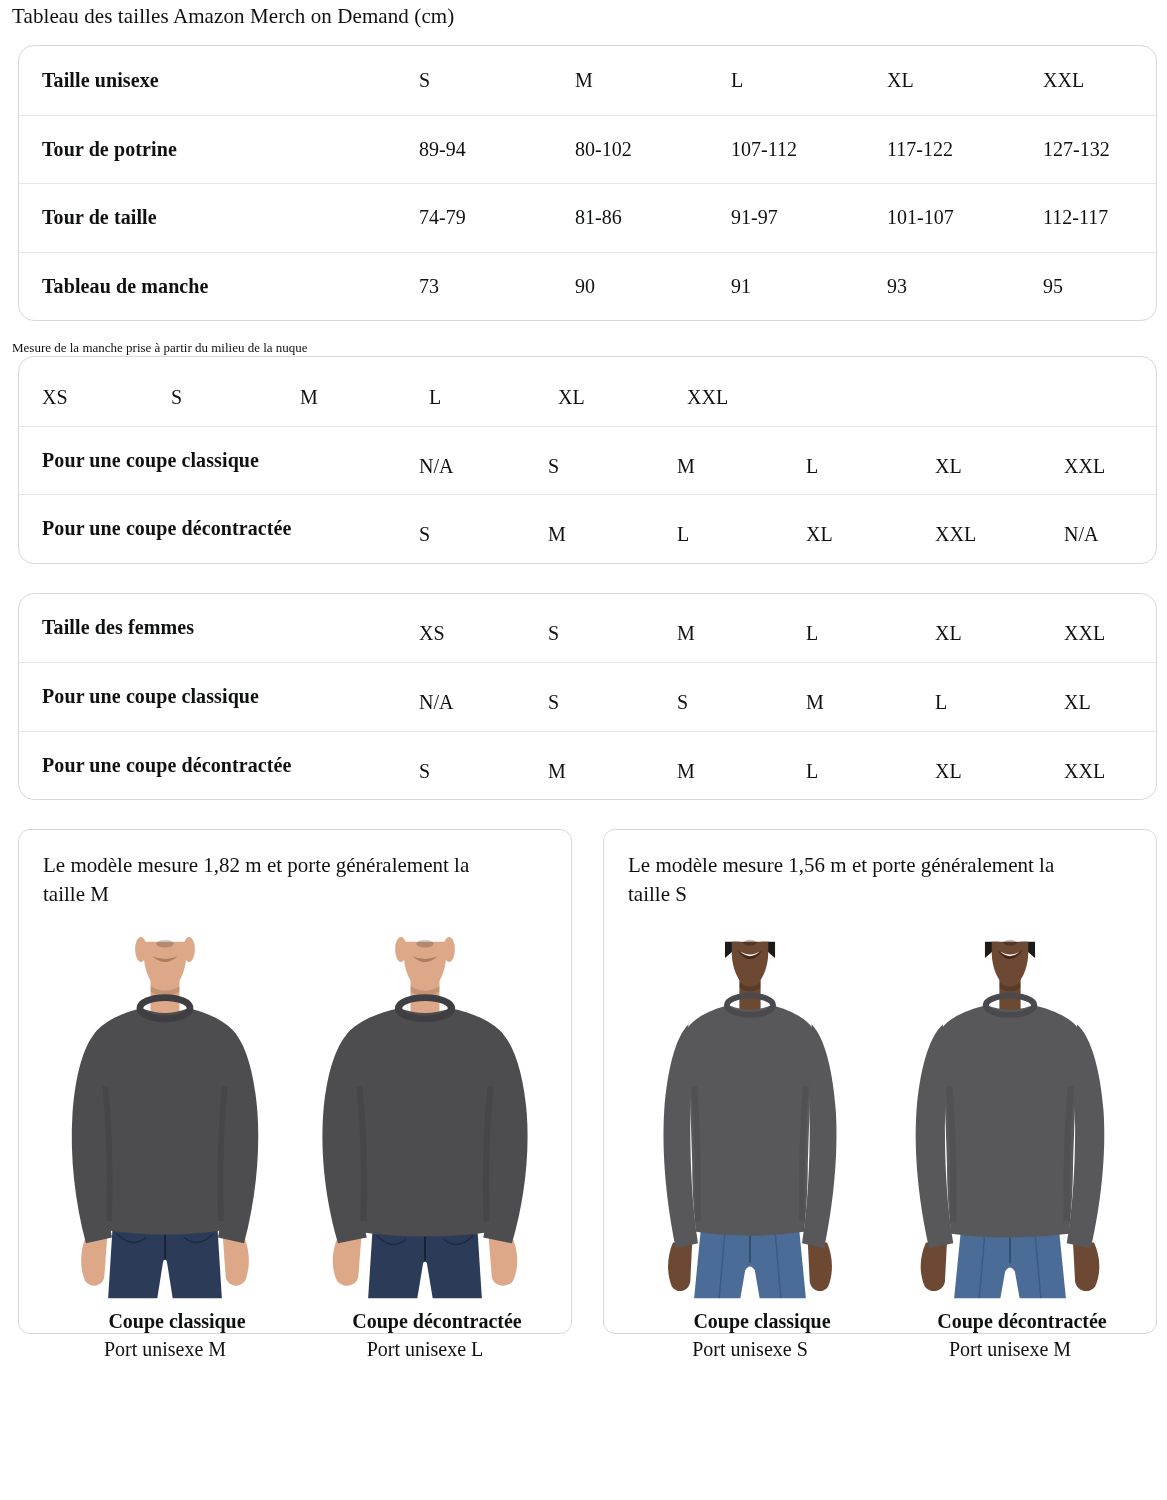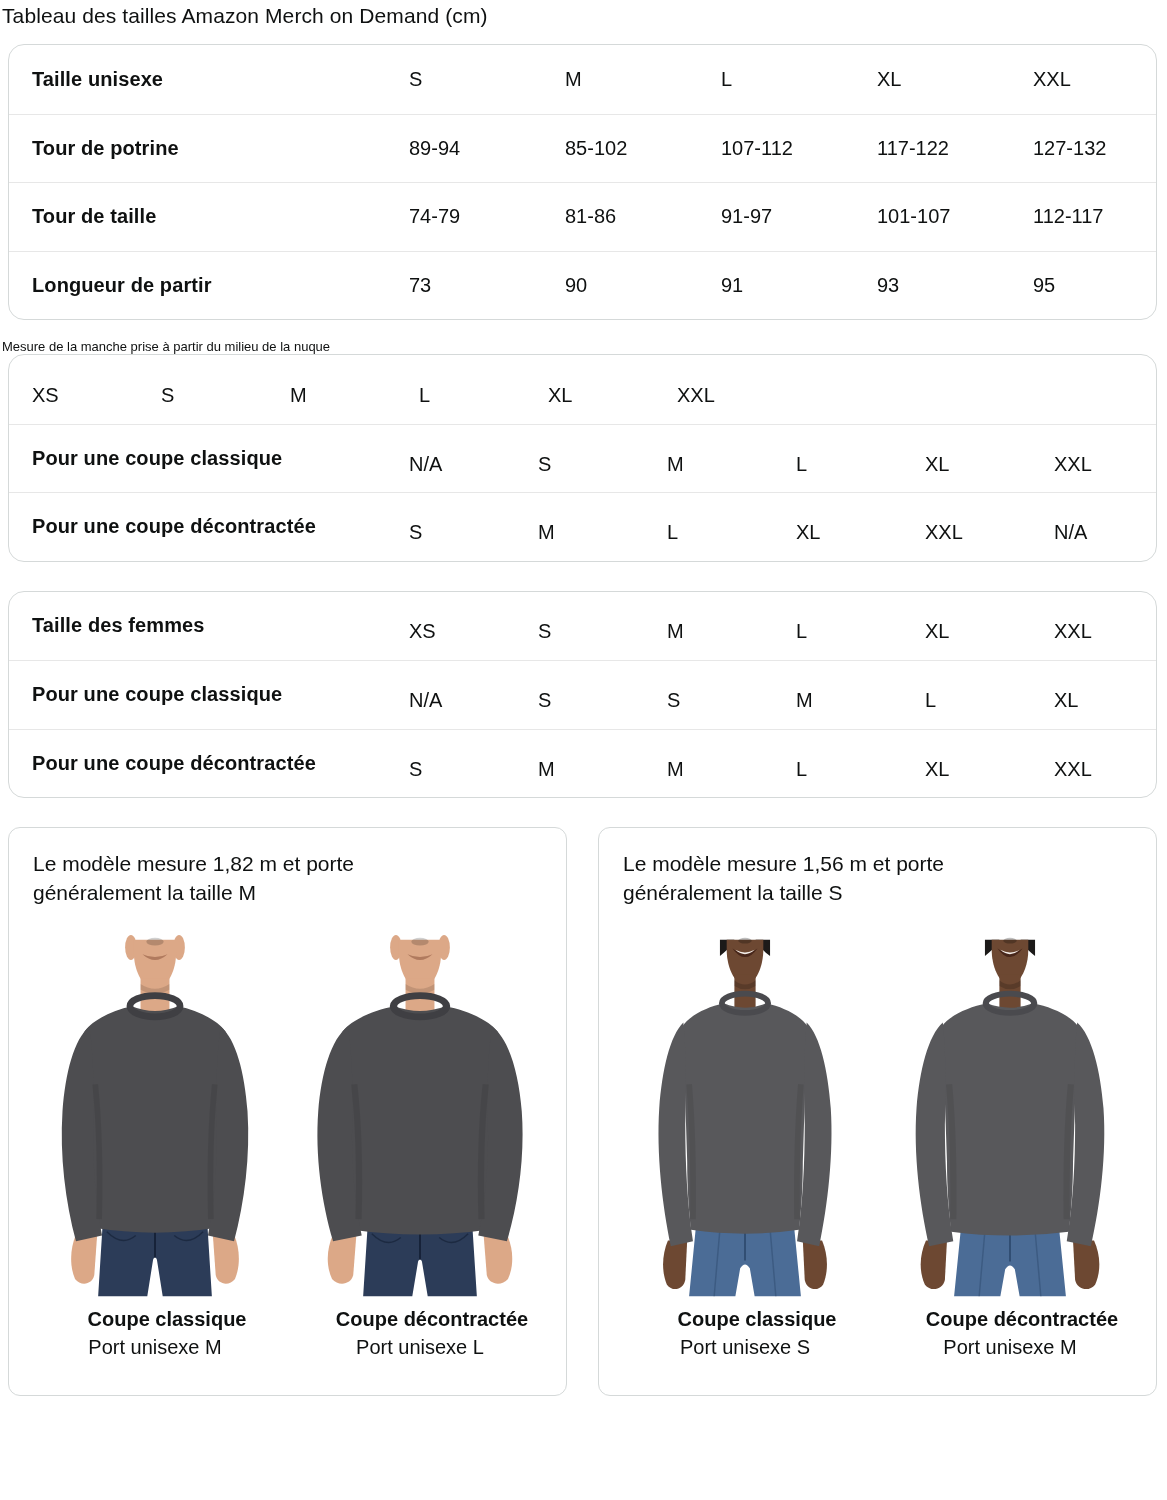--- a/index.html
+++ b/index.html
@@ -7,36 +7,36 @@
     --shirt-m:#4d4d50; --collar-m:#3f3f43; --skin-m:#dca887;
     --shirt-f:#58585b; --collar-f:#4a4a4e; --skin-f:#6d4832;
     --jeans-m:#2c3c58; --jeans-f:#4b6c96;
   }
   *{box-sizing:border-box;}
   html,body{margin:0;padding:0;}
   body{
     width:1167px;height:1500px;overflow:hidden;background:#fff;color:var(--text);
     font-family:"Liberation Sans", sans-serif;
   }
-  .page{padding:2px 10px 0 8px;}
+  .page{padding:2px 10px 0 18px;font-family:Liberation Serif, serif;}
   .page-title{font-size:21px;font-weight:400;margin:2px 0 16px -6px;letter-spacing:.1px;}
   .table-card{border:1px solid var(--border);border-radius:16px;background:#fff;}
   .trow{display:flex;align-items:center;height:68.5px;padding:0 23px;border-top:1px solid var(--divider);font-size:20px;}
   .trow:first-child{border-top:none;}
   .cell-label{width:377px;flex:none;font-weight:700;letter-spacing:.1px;}
   .cell-val{flex:none;}
   .cols5 .cell-val{width:156px;}
   .cols6 .cell-val{width:129px;margin-top:12px;}
   .note{font-size:13px;margin:19px 0 0 -6px;}
   .section-title{font-size:21px;font-weight:400;margin:39px 0 18px -6px;}
   .spacer-29{height:29px;}
   .cards{display:flex;gap:31px;margin-top:29px;}
   .model-card{
     flex:1;border:1px solid var(--border);border-radius:12px;background:#fff;
-    padding:21px 24px 0 24px;height:569px;
+    padding:21px 24px 0 24px;height:505px;
   }
   .card-heading{font-size:21px;line-height:29px;font-weight:400;max-width:440px;}
   .figures{display:flex;justify-content:space-between;margin-top:26px;}
   .figure{width:244px;display:flex;flex-direction:column;align-items:center;}
   .model-photo{width:212px;height:370px;display:block;}
   .fit-caption{font-size:20px;font-weight:700;text-align:center;margin-top:3px;line-height:27px;margin-left:24px;}
   .size-caption{font-size:20px;font-weight:400;line-height:28px;}
   
   .m .skin{fill:var(--skin-m);} .f .skin{fill:var(--skin-f);}
   .m .shirt{fill:var(--shirt-m);} .f .shirt{fill:var(--shirt-f);}
@@ -56,35 +56,35 @@
       <div class="cell-label">Taille unisexe</div>
       <div class="cell-val">S</div>
       <div class="cell-val">M</div>
       <div class="cell-val">L</div>
       <div class="cell-val">XL</div>
       <div class="cell-val">XXL</div>
     </div>
     <div class="trow">
       <div class="cell-label">Tour de potrine</div>
       <div class="cell-val">89-94</div>
-      <div class="cell-val">85-102</div>
+      <div class="cell-val">80-102</div>
       <div class="cell-val">107-112</div>
       <div class="cell-val">117-122</div>
       <div class="cell-val">127-132</div>
     </div>
     <div class="trow">
       <div class="cell-label">Tour de taille</div>
       <div class="cell-val">74-79</div>
       <div class="cell-val">81-86</div>
       <div class="cell-val">91-97</div>
       <div class="cell-val">101-107</div>
       <div class="cell-val">112-117</div>
     </div>
     <div class="trow">
-      <div class="cell-label">Longueur de partir</div>
+      <div class="cell-label">Tableau de manche</div>
       <div class="cell-val">73</div>
       <div class="cell-val">90</div>
       <div class="cell-val">91</div>
       <div class="cell-val">93</div>
       <div class="cell-val">95</div>
     </div>
   </div>
 
   <div class="note">Mesure de la manche prise à partir du milieu de la nuque</div>
 

